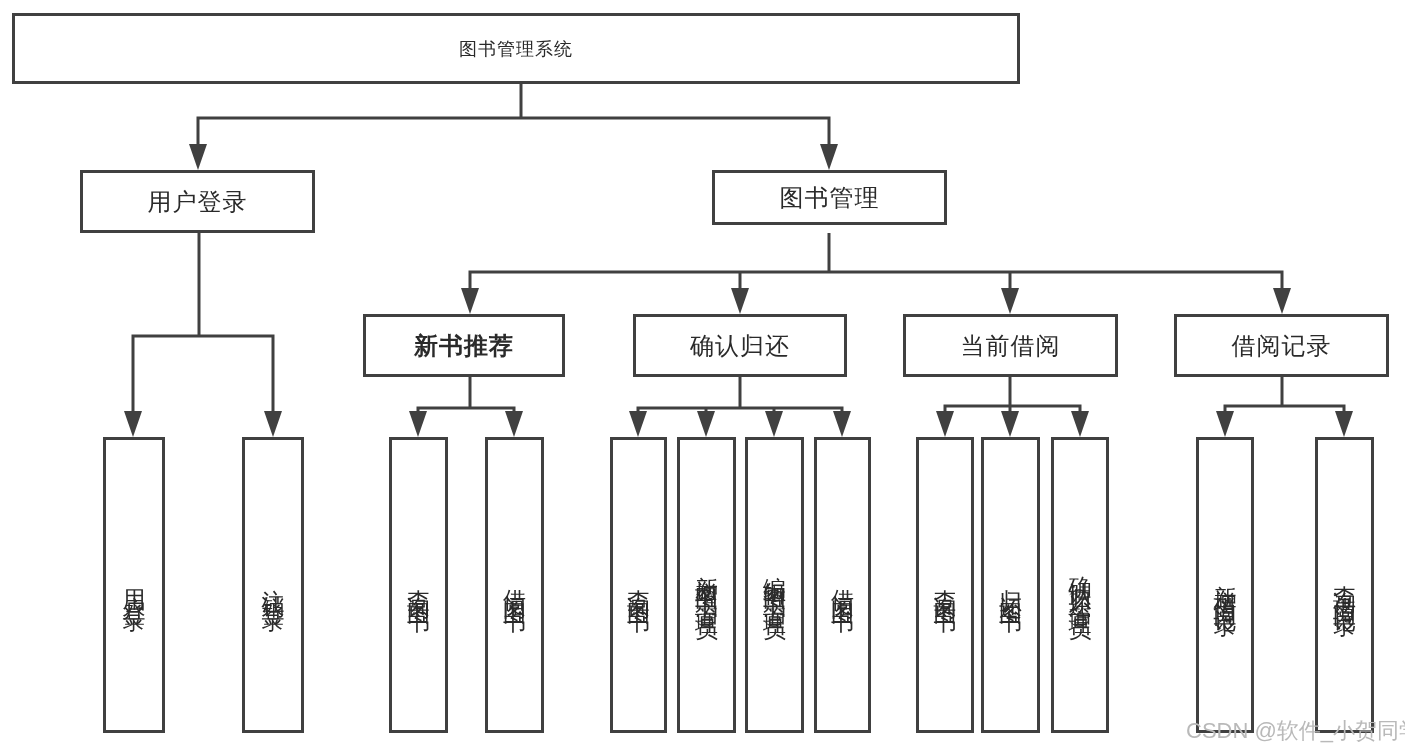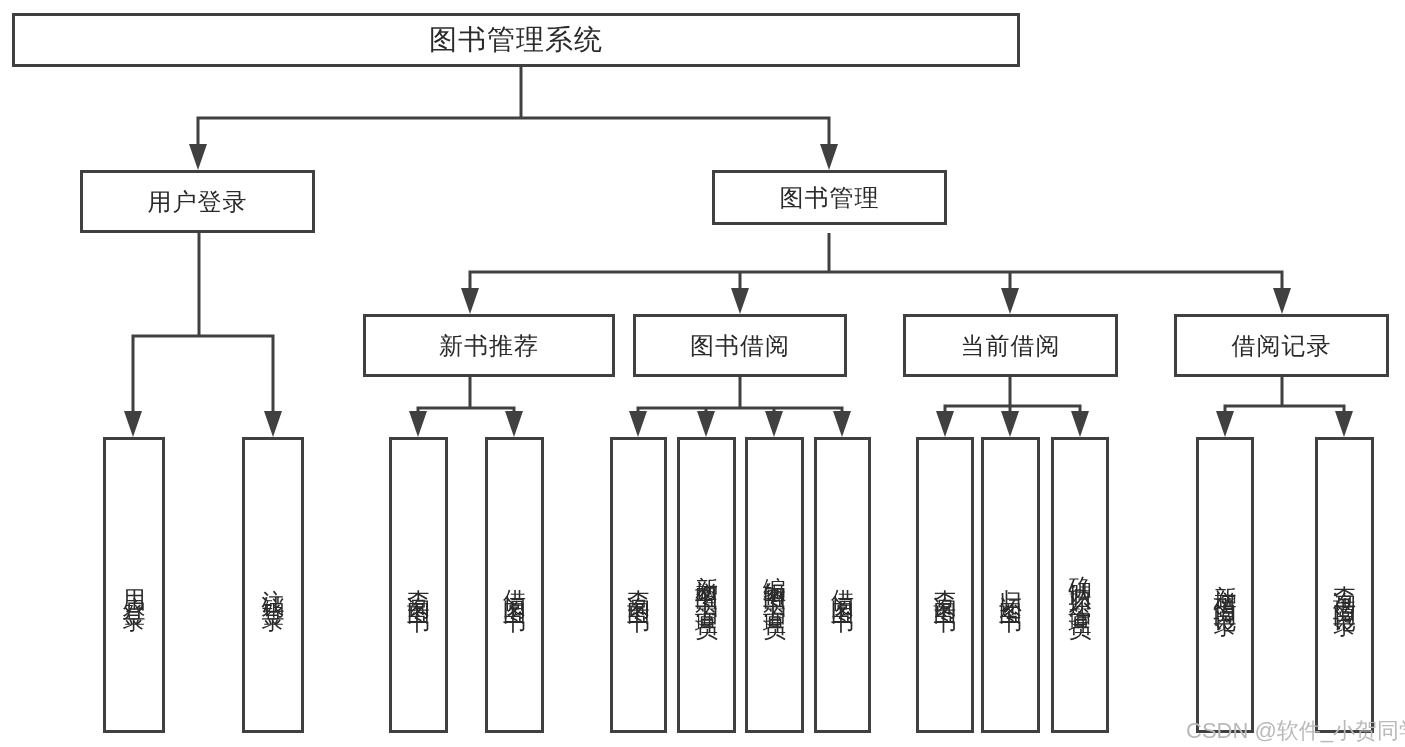--- a/index.html
+++ b/index.html
@@ -26,24 +26,24 @@
   .box{
     position:absolute;
     border:3px solid var(--line);
     background:var(--bg);
     display:flex;align-items:center;justify-content:center;
     font-size:24px;
     letter-spacing:1px;
     color:var(--text);
     z-index:2;
   }
-  .root{left:12px;top:13px;width:1008px;height:54px;font-size:28px;}
+  .root{left:12px;top:13px;width:1008px;height:71px;font-size:18px;}
   .l2a{left:80px;top:170px;width:235px;height:63px;}
   .l2b{left:712px;top:170px;width:235px;height:55px;}
-  .l3a{left:363px;top:314px;width:252px;height:63px;}
+  .l3a{left:363px;top:314px;width:202px;height:63px;font-weight:bold;}
   .l3b{left:633px;top:314px;width:214px;height:63px;}
   .l3c{left:903px;top:314px;width:215px;height:63px;}
   .l3d{left:1174px;top:314px;width:215px;height:63px;}
   .leaf{
     top:437px;height:296px;
     writing-mode:vertical-rl;
     text-orientation:mixed;
     font-size:23px;
     letter-spacing:7px;
     line-height:1;
@@ -123,21 +123,21 @@
     <polygon points="1225,437 1216,411 1234,411"></polygon>
     <polygon points="1344,437 1335,411 1353,411"></polygon>
   </svg>
 
   <div class="box root">图书管理系统</div>
 
   <div class="box l2a">用户登录</div>
   <div class="box l2b">图书管理</div>
 
   <div class="box l3a">新书推荐</div>
-  <div class="box l3b">图书借阅</div>
+  <div class="box l3b">确认归还</div>
   <div class="box l3c">当前借阅</div>
   <div class="box l3d">借阅记录</div>
 
   <div class="box leaf lf1">用户登录</div>
   <div class="box leaf lf2">注销登录</div>
 
   <div class="box leaf lf3">查询图书</div>
   <div class="box leaf lf4">借阅图书</div>
 
   <div class="box leaf lf5">查询图书</div>

